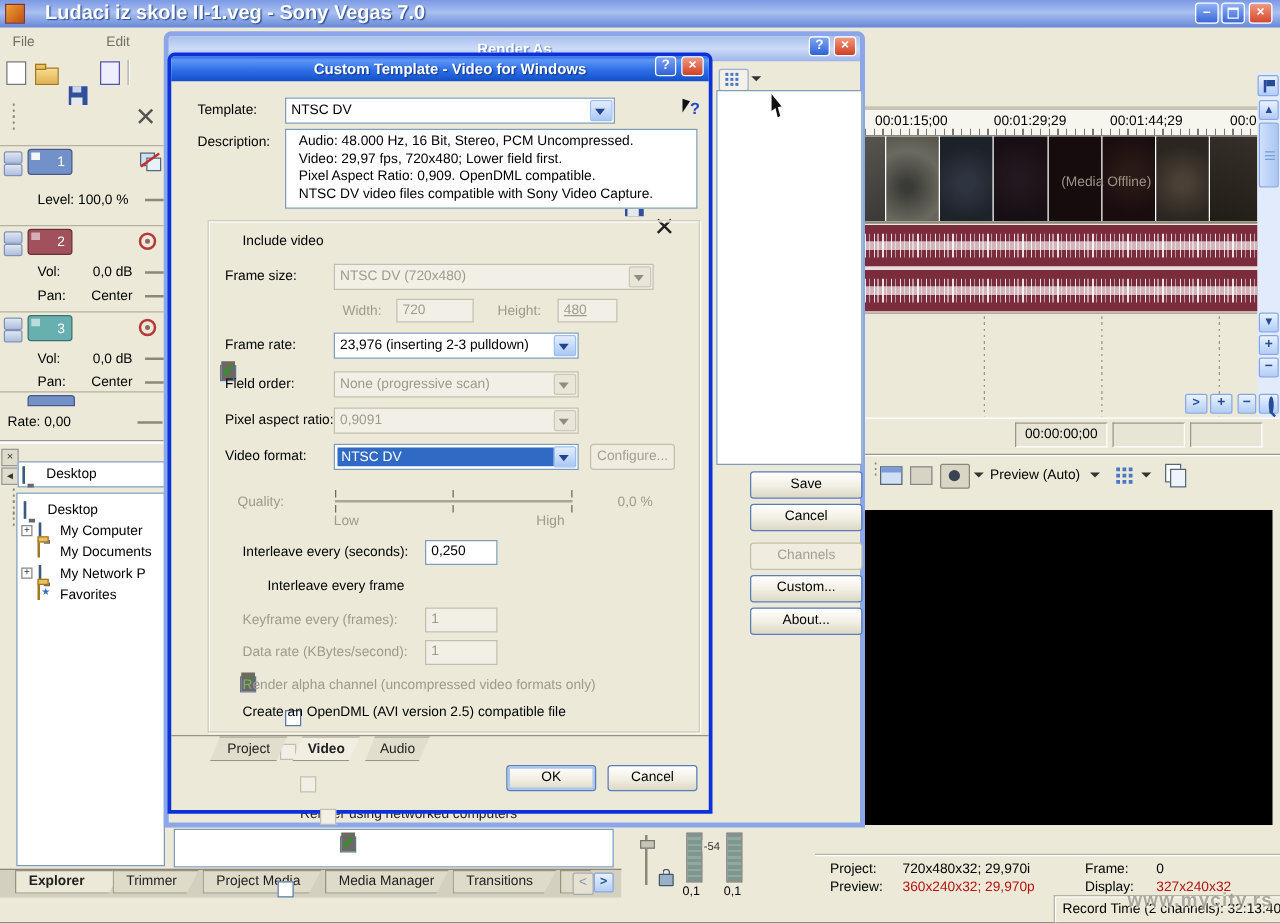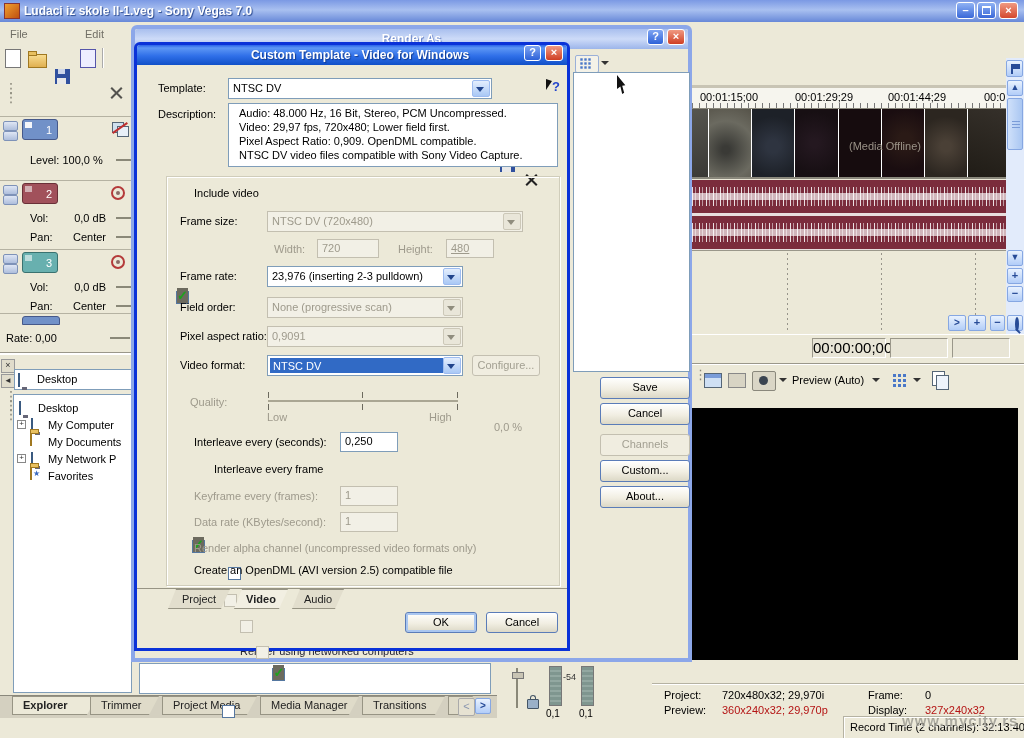--- a/index.html
+++ b/index.html
@@ -5,21 +5,21 @@
   html,body{margin:0;padding:0;background:#444;}
   #screen{position:relative;width:1024px;height:738px;background:#ece9d8;overflow:hidden;
           font-family:"Liberation Sans",sans-serif;font-size:11px;color:#000;}
   .ab{position:absolute;}
   .txt{white-space:nowrap;}
   .b{font-weight:bold;}
   .gray{color:#9e9a8c;}
   .red{color:#b41414;}
   
   .mtitle{left:0;top:0;width:1024px;height:22px;background:linear-gradient(180deg,#7b99e4,#a9c0f0 45%,#6788d8);display:flex;align-items:center;}
-  .mtitle .cap{color:#fff;font-weight:bold;font-size:12px;text-shadow:1px 1px 1px #2a4a90;margin-left:4px;}
+  .mtitle .cap{color:#fff;font-weight:bold;font-size:16px;text-shadow:1px 1px 1px #2a4a90;margin-left:16px;}
   .appico{width:14px;height:14px;margin-left:4px;background:linear-gradient(135deg,#f0a030,#c05010);border:1px solid #833;}
   .tb{box-sizing:border-box;width:19px;height:17px;border:1px solid #fff;border-radius:3px;color:#fff;
       font-weight:bold;font-size:11px;line-height:14px;text-align:center;}
   .tb.blue{background:linear-gradient(#8fb2f4,#3citiz62d8);background:linear-gradient(#8fb2f4,#3a68d8);}
   .tb.red{background:linear-gradient(#f09a82,#d4482e);}
   .restore-glyph{display:inline-block;width:7px;height:6px;border:1px solid #fff;border-top-width:2px;background:transparent;margin-top:3px;}
   
   .xpb{box-sizing:border-box;border:1px solid #5a7cb8;border-radius:3px;text-align:center;
        background:linear-gradient(#fffffe,#f1eee2 55%,#dcd8c6);box-shadow:inset 0 1px 0 #fff;line-height:18px;}
   .xpb.dis{color:#a3a092;border-color:#c3bfb0;background:#f0ede0;box-shadow:none;}
@@ -273,21 +273,21 @@
   <div class="ab sb" style="left:1007px;top:286px;width:16px;height:16px;font-size:11px;font-weight:bold;"><span>−</span></div>
 
   
   <div class="ab sb" style="left:948px;top:315px;width:18px;height:16px;font-size:10px;font-weight:bold;"><span>&gt;</span></div>
   <div class="ab sb" style="left:968px;top:315px;width:18px;height:16px;font-size:11px;font-weight:bold;"><span>+</span></div>
   <div class="ab sb" style="left:990px;top:315px;width:15px;height:16px;font-size:11px;font-weight:bold;"><span>−</span></div>
   <div class="ab sb" style="left:1007px;top:315px;width:16px;height:16px;"><span class="ab mag" style="left:2px;top:2px;"></span></div>
 
   
   <div class="ab" style="left:692px;top:334px;width:332px;height:26px;border-top:1px solid #fff;"></div>
-  <div class="ab" style="left:812px;top:338px;width:72px;height:18px;background:#e8e5d6;border:1px solid #9a978a;border-right-color:#fff;border-bottom-color:#fff;text-align:center;line-height:17px;font-size:15px;">00:00:00;00</div>
+  <div class="ab" style="left:812px;top:338px;width:72px;height:18px;background:#e8e5d6;border:1px solid #9a978a;border-right-color:#fff;border-bottom-color:#fff;text-align:center;line-height:17px;font-size:11px;">00:00:00;00</div>
   <div class="ab" style="left:890px;top:338px;width:56px;height:18px;background:#e8e5d6;border:1px solid #9a978a;border-right-color:#fff;border-bottom-color:#fff;"></div>
   <div class="ab" style="left:952px;top:338px;width:56px;height:18px;background:#e8e5d6;border:1px solid #9a978a;border-right-color:#fff;border-bottom-color:#fff;"></div>
 
   
   <div class="ab" style="left:692px;top:363px;width:332px;height:1px;background:#9a978a;"></div>
   <div class="ab" style="left:692px;top:364px;width:332px;height:1px;background:#fff;"></div>
   <div class="ab txt" style="left:694px;top:370px;color:#8a887a;font-size:13px;line-height:9px;">⋮</div>
   <div class="ab" style="left:704px;top:373px;width:16px;height:13px;background:#cfe0f4;border:1px solid #567;">
       <i class="ab" style="left:0;top:0;width:16px;height:4px;background:#7a9cd8;"></i>
     </div>
@@ -444,21 +444,21 @@
   <div class="ab txt gray" style="left:190px;top:396px;">Quality:</div>
   <div class="ab" style="left:268px;top:400px;width:190px;height:2px;background:#aaa693;"></div>
   <div class="ab tick" style="left:268px;top:392px;width:1px;height:6px;"></div>
   <div class="ab tick" style="left:362px;top:392px;width:1px;height:6px;"></div>
   <div class="ab tick" style="left:457px;top:392px;width:1px;height:6px;"></div>
   <div class="ab tick" style="left:268px;top:404px;width:1px;height:6px;"></div>
   <div class="ab tick" style="left:362px;top:404px;width:1px;height:6px;"></div>
   <div class="ab tick" style="left:457px;top:404px;width:1px;height:6px;"></div>
   <div class="ab txt gray" style="left:267px;top:411px;">Low</div>
   <div class="ab txt gray" style="left:429px;top:411px;">High</div>
-  <div class="ab txt gray" style="left:494px;top:396px;margin-top:25px;">0,0 %</div>
+  <div class="ab txt gray" style="left:494px;top:396px;">0,0 %</div>
 
   <span class="ab cb" style="left:176px;top:435px;"><span class="tick">✓</span></span>
   <div class="ab txt" style="left:194px;top:436px;">Interleave every (seconds):</div>
   <div class="ab edit" style="left:340px;top:432px;width:58px;height:20px;">0,250</div>
 
   <span class="ab cb" style="left:196px;top:462px;"></span>
   <div class="ab txt" style="left:214px;top:463px;">Interleave every frame</div>
 
   <span class="ab cb dis" style="left:176px;top:489px;"></span>
   <div class="ab txt gray" style="left:194px;top:490px;">Keyframe every (frames):</div>

